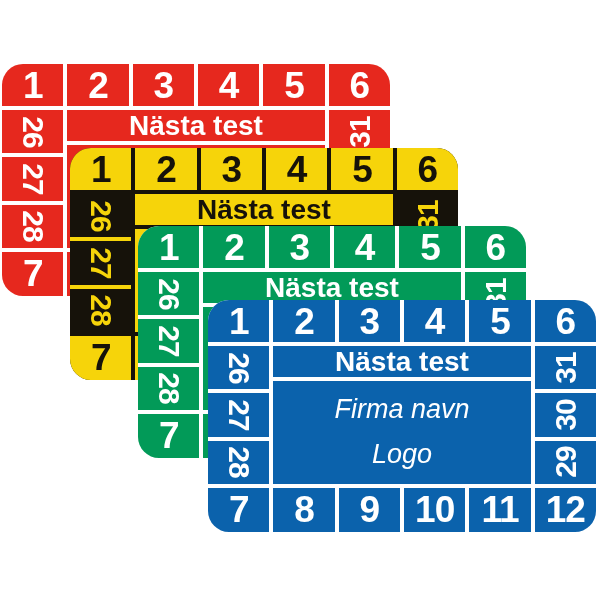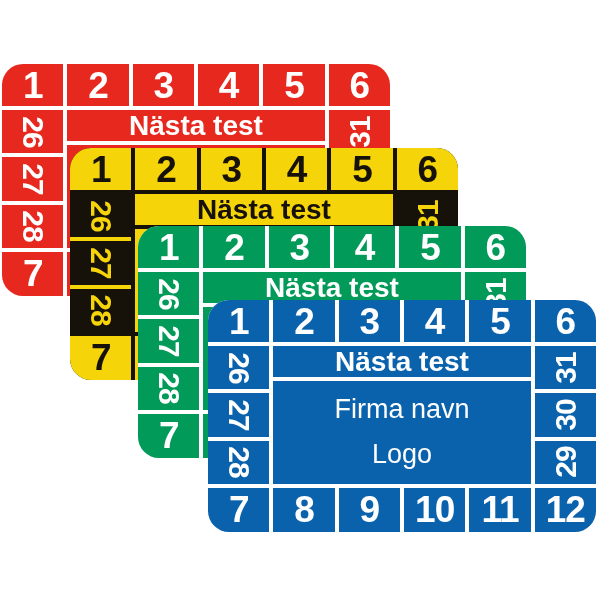--- a/index.html
+++ b/index.html
@@ -59,20 +59,21 @@
     background:var(--bg);color:var(--txt);
     display:flex;align-items:center;justify-content:center;
     font-size:28px;line-height:1;
   }
   .cbody{
     flex:1 1 auto;
     background:var(--bg);color:var(--txt);
     font-weight:normal;font-size:27px;line-height:1;
     display:flex;flex-direction:column;align-items:center;justify-content:center;
     gap:18px;
+    font-style:italic;
   }
 </style>
 </head>
 <body style="background: rgb(255, 255, 255);">
 
 <div class="stage" id="stage">
     <div class="card card-red" style="--bg: #e6281e; --line: #ffffff; --txt: #ffffff; --sbg: #e6281e; --stx: #ffffff; --ssep: #ffffff;">
       <div class="cell num" style="grid-area: 1 / 1;">1</div>
       <div class="cell num" style="grid-area: 1 / 2;">2</div>
       <div class="cell num" style="grid-area: 1 / 3;">3</div>

